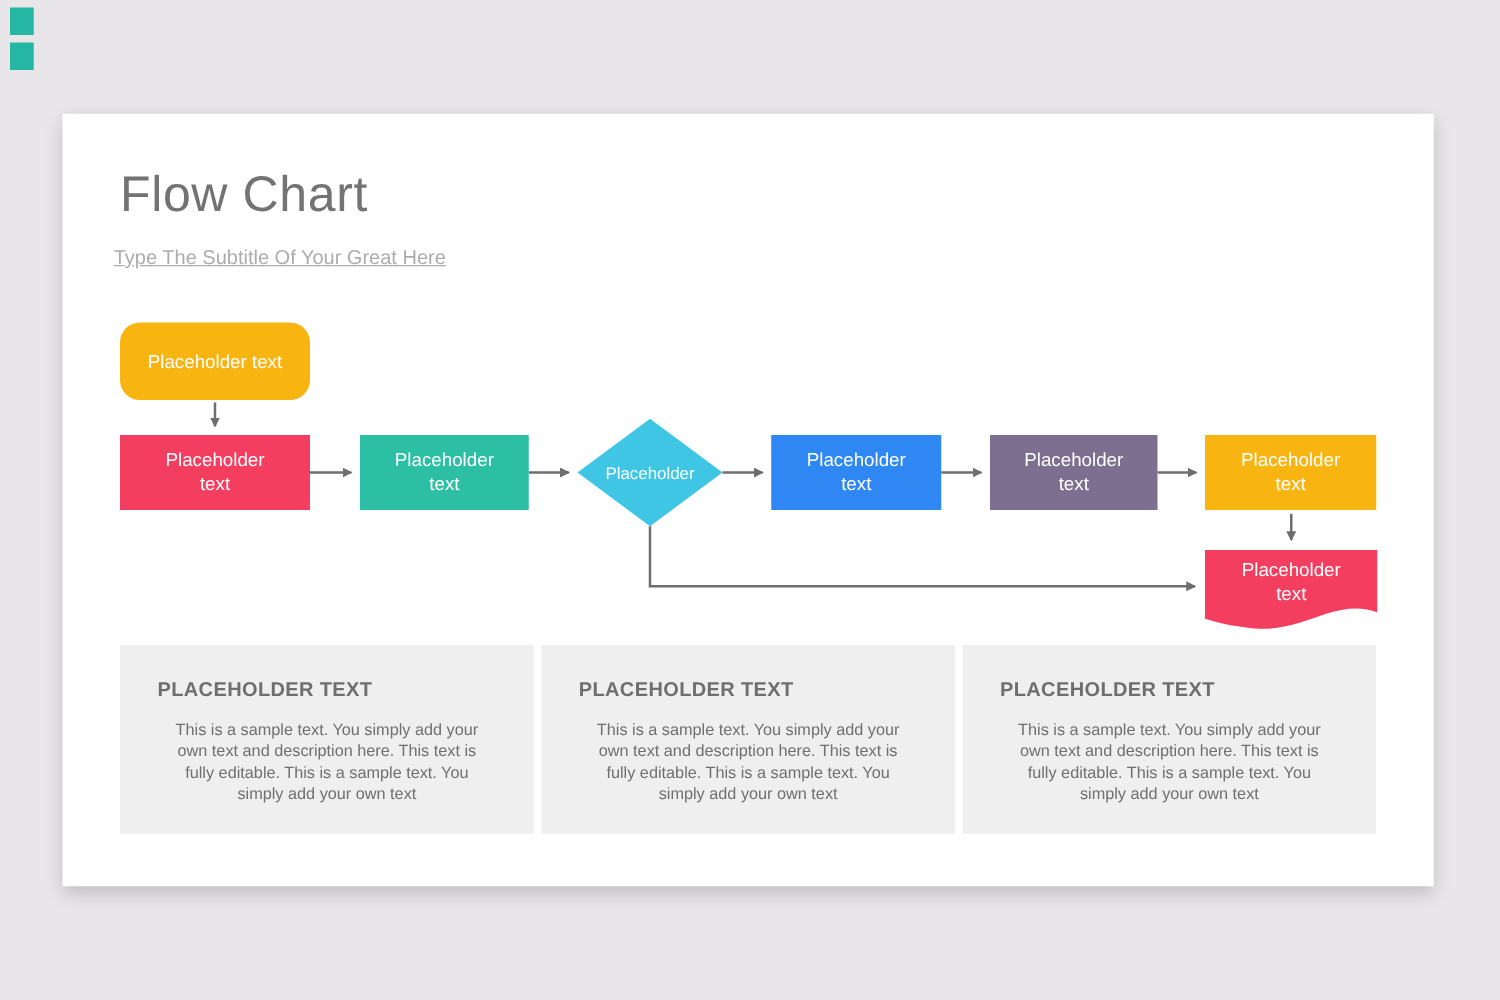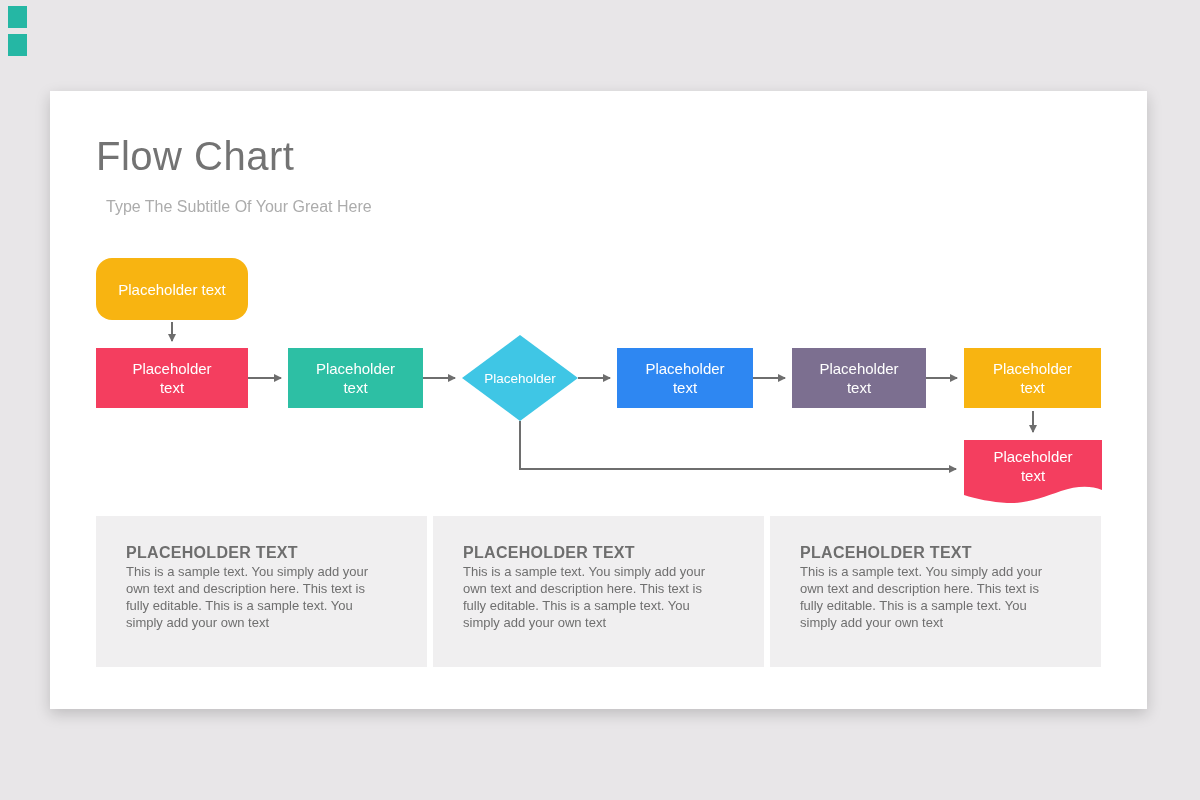--- a/index.html
+++ b/index.html
@@ -12,22 +12,22 @@
   .brand-square{position:absolute;width:19px;height:22px;}
   .slide{
     position:absolute;left:50px;top:91px;width:1097px;height:618px;
     background:#ffffff;box-shadow:0 5px 14px rgba(0,0,0,.18);
   }
   .page-title{
     position:absolute;left:96px;top:134px;margin:0;
     font-size:40px;font-weight:400;color:#737373;letter-spacing:.5px;
   }
   .page-subtitle{
-    position:absolute;left:106px;top:198px;margin:0;
-    font-size:16px;font-weight:400;color:#ACACAC;
+    position:absolute;left:91px;top:198px;margin:0;
+    font-size:16px;font-weight:400;color:#ACACAC;text-decoration:underline;
   }
   .connectors{position:absolute;left:0;top:0;pointer-events:none;}
   .node{
     position:absolute;display:flex;align-items:center;justify-content:center;
     color:#fff;font-size:15px;line-height:19px;text-align:center;
   }
   .node.rounded{border-radius:16px;}
   .node-label{white-space:pre-line;}
   .diamond-label{
     position:absolute;left:462px;top:335px;width:116px;height:86px;
@@ -41,21 +41,21 @@
     color:#fff;font-size:15px;line-height:19px;text-align:center;white-space:pre-line;
   }
   .card{
     position:absolute;top:516px;width:331px;height:151px;
     background:#F0EFF0;box-sizing:border-box;padding:28px 30px 0 30px;
   }
   .card-heading{
     margin:0;font-size:16px;font-weight:700;color:#6E6E6E;letter-spacing:.3px;
   }
   .card-body{
-    margin:1px 0 0 0;font-size:13px;line-height:17px;color:#6F6F6F;white-space:pre-line;
+    margin:13px 0 0 0;font-size:13px;line-height:17px;color:#6F6F6F;white-space:pre-line;text-align:center;
   }
 </style>
 </head>
 <body>
 
 <div class="stage">
 
   <div class="brand-square" style="left: 8px; top: 6px; background: rgb(37, 183, 164);"></div>
   <div class="brand-square" style="left: 8px; top: 34px; background: rgb(37, 183, 164);"></div>
 

